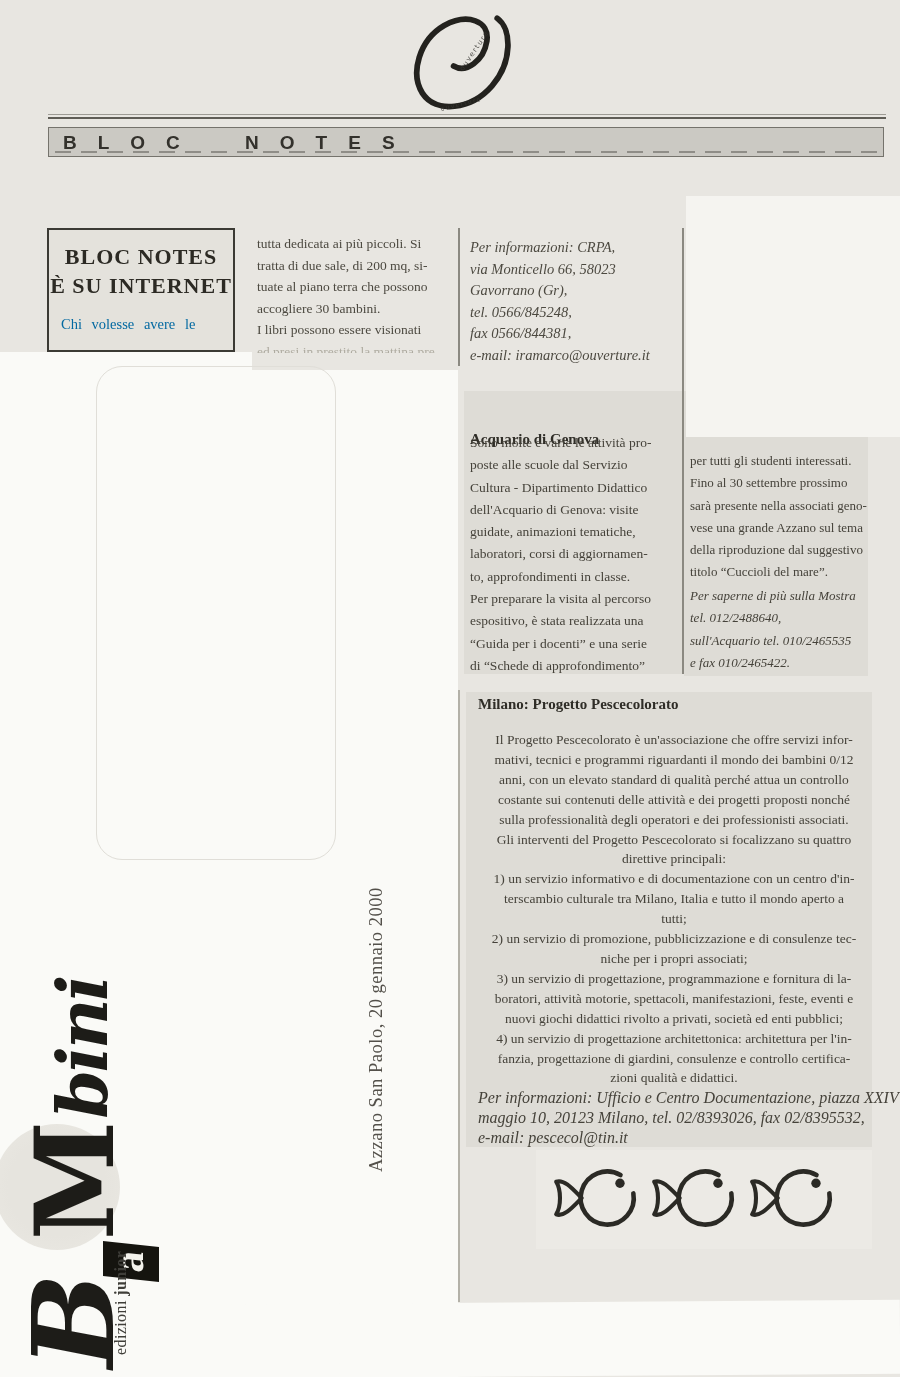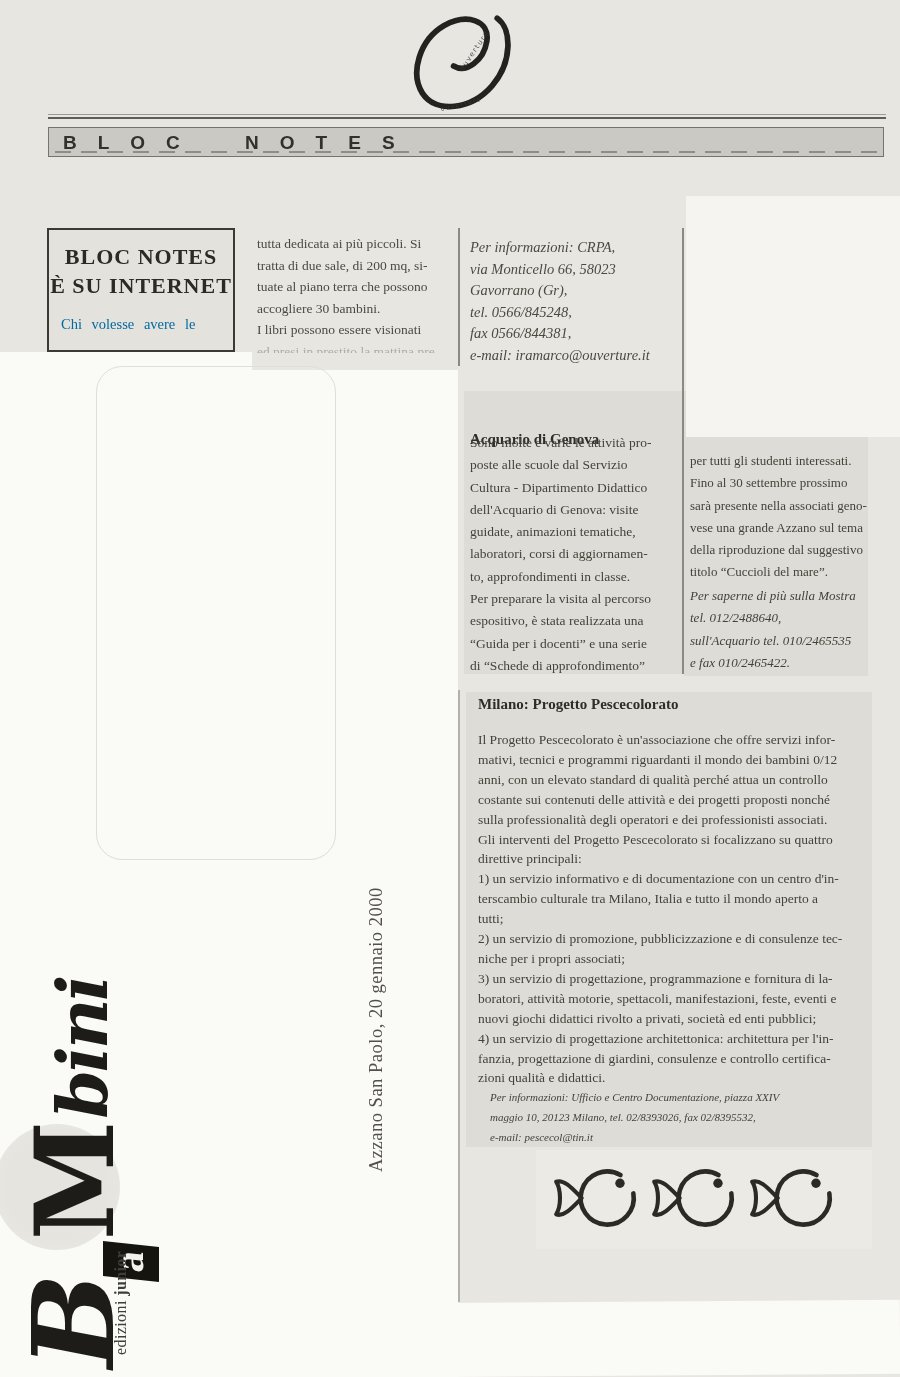--- a/index.html
+++ b/index.html
@@ -40,22 +40,22 @@
   .line{white-space:nowrap;font-family:Liberation Serif, serif;}
   .colmid{left:257px;top:233px;width:198px;font-size:13.5px;line-height:21.5px;color:#4c4940;}
   .faded{color:#aeaba0;height:12px;overflow:hidden;}
   .vrule{background:#8b8981;width:2px;}
   .crpa{left:470px;top:237px;width:208px;font-size:14.5px;line-height:21.5px;
     font-style:italic;color:#4c4940;}
   .sect-head{font-weight:bold;font-size:15px;color:#2f2d27;white-space:nowrap;}
   .acq1{left:470px;top:432px;width:212px;font-size:13.5px;line-height:22.3px;}
   .acq2{left:690px;top:450px;width:178px;font-size:13px;line-height:22.3px;}
   .acq2c{left:690px;top:585px;width:178px;font-size:13px;line-height:22.3px;font-style:italic;}
-  .milbody{left:478px;top:730px;width:392px;font-size:13.5px;line-height:19.9px;}
-  .milcon{left:478px;top:1088px;width:392px;font-size:11px;line-height:19.9px;font-style:italic;margin-left:12px;}
+  .milbody{left:478px;top:730px;width:392px;font-size:13.5px;line-height:19.9px;text-align:center;}
+  .milcon{left:478px;top:1088px;width:392px;font-size:16px;line-height:19.9px;font-style:italic;}
   
   .fishrow{left:548px;top:1163px;display:flex;gap:4px;}
   
   .ghost{left:96px;top:366px;width:238px;height:492px;border:1.5px solid #e0ded8;
     border-radius:26px;}
   
   .rot{position:absolute;transform:rotate(-90deg);transform-origin:top left;white-space:nowrap;}
   .dateline{left:366px;top:1172px;font-size:18.5px;letter-spacing:.5px;color:#53504a;}
   .imprint{left:112px;top:1355px;font-size:16px;color:#3f3e39;letter-spacing:.4px;}
   .imprint .jun{font-weight:bold;}

